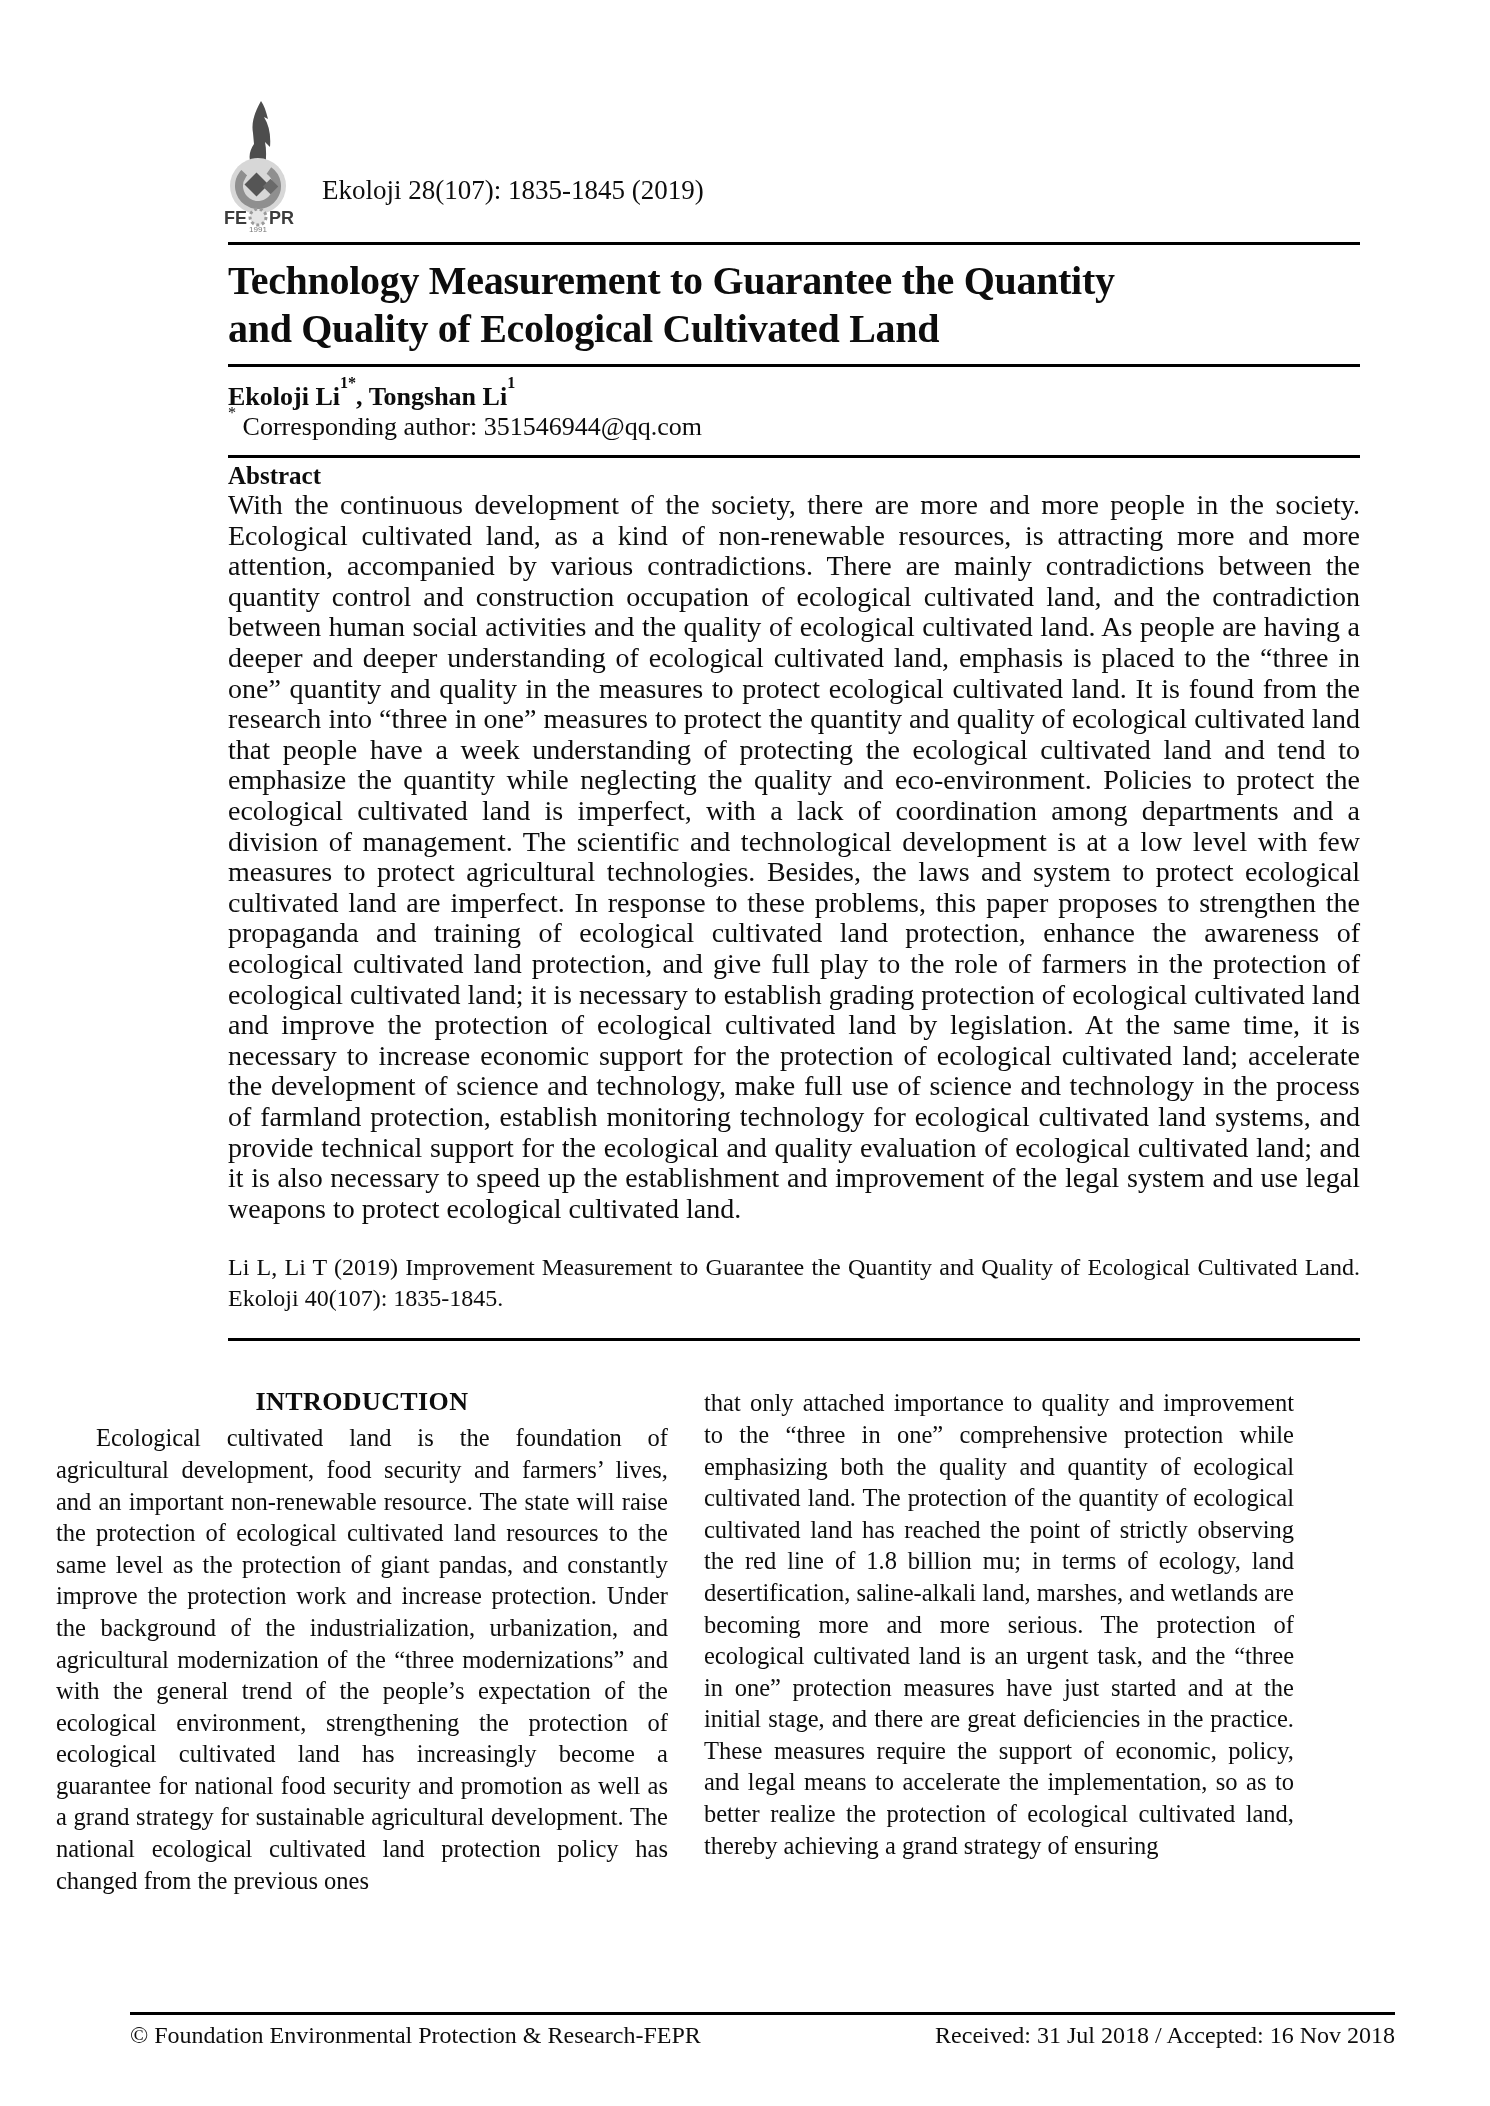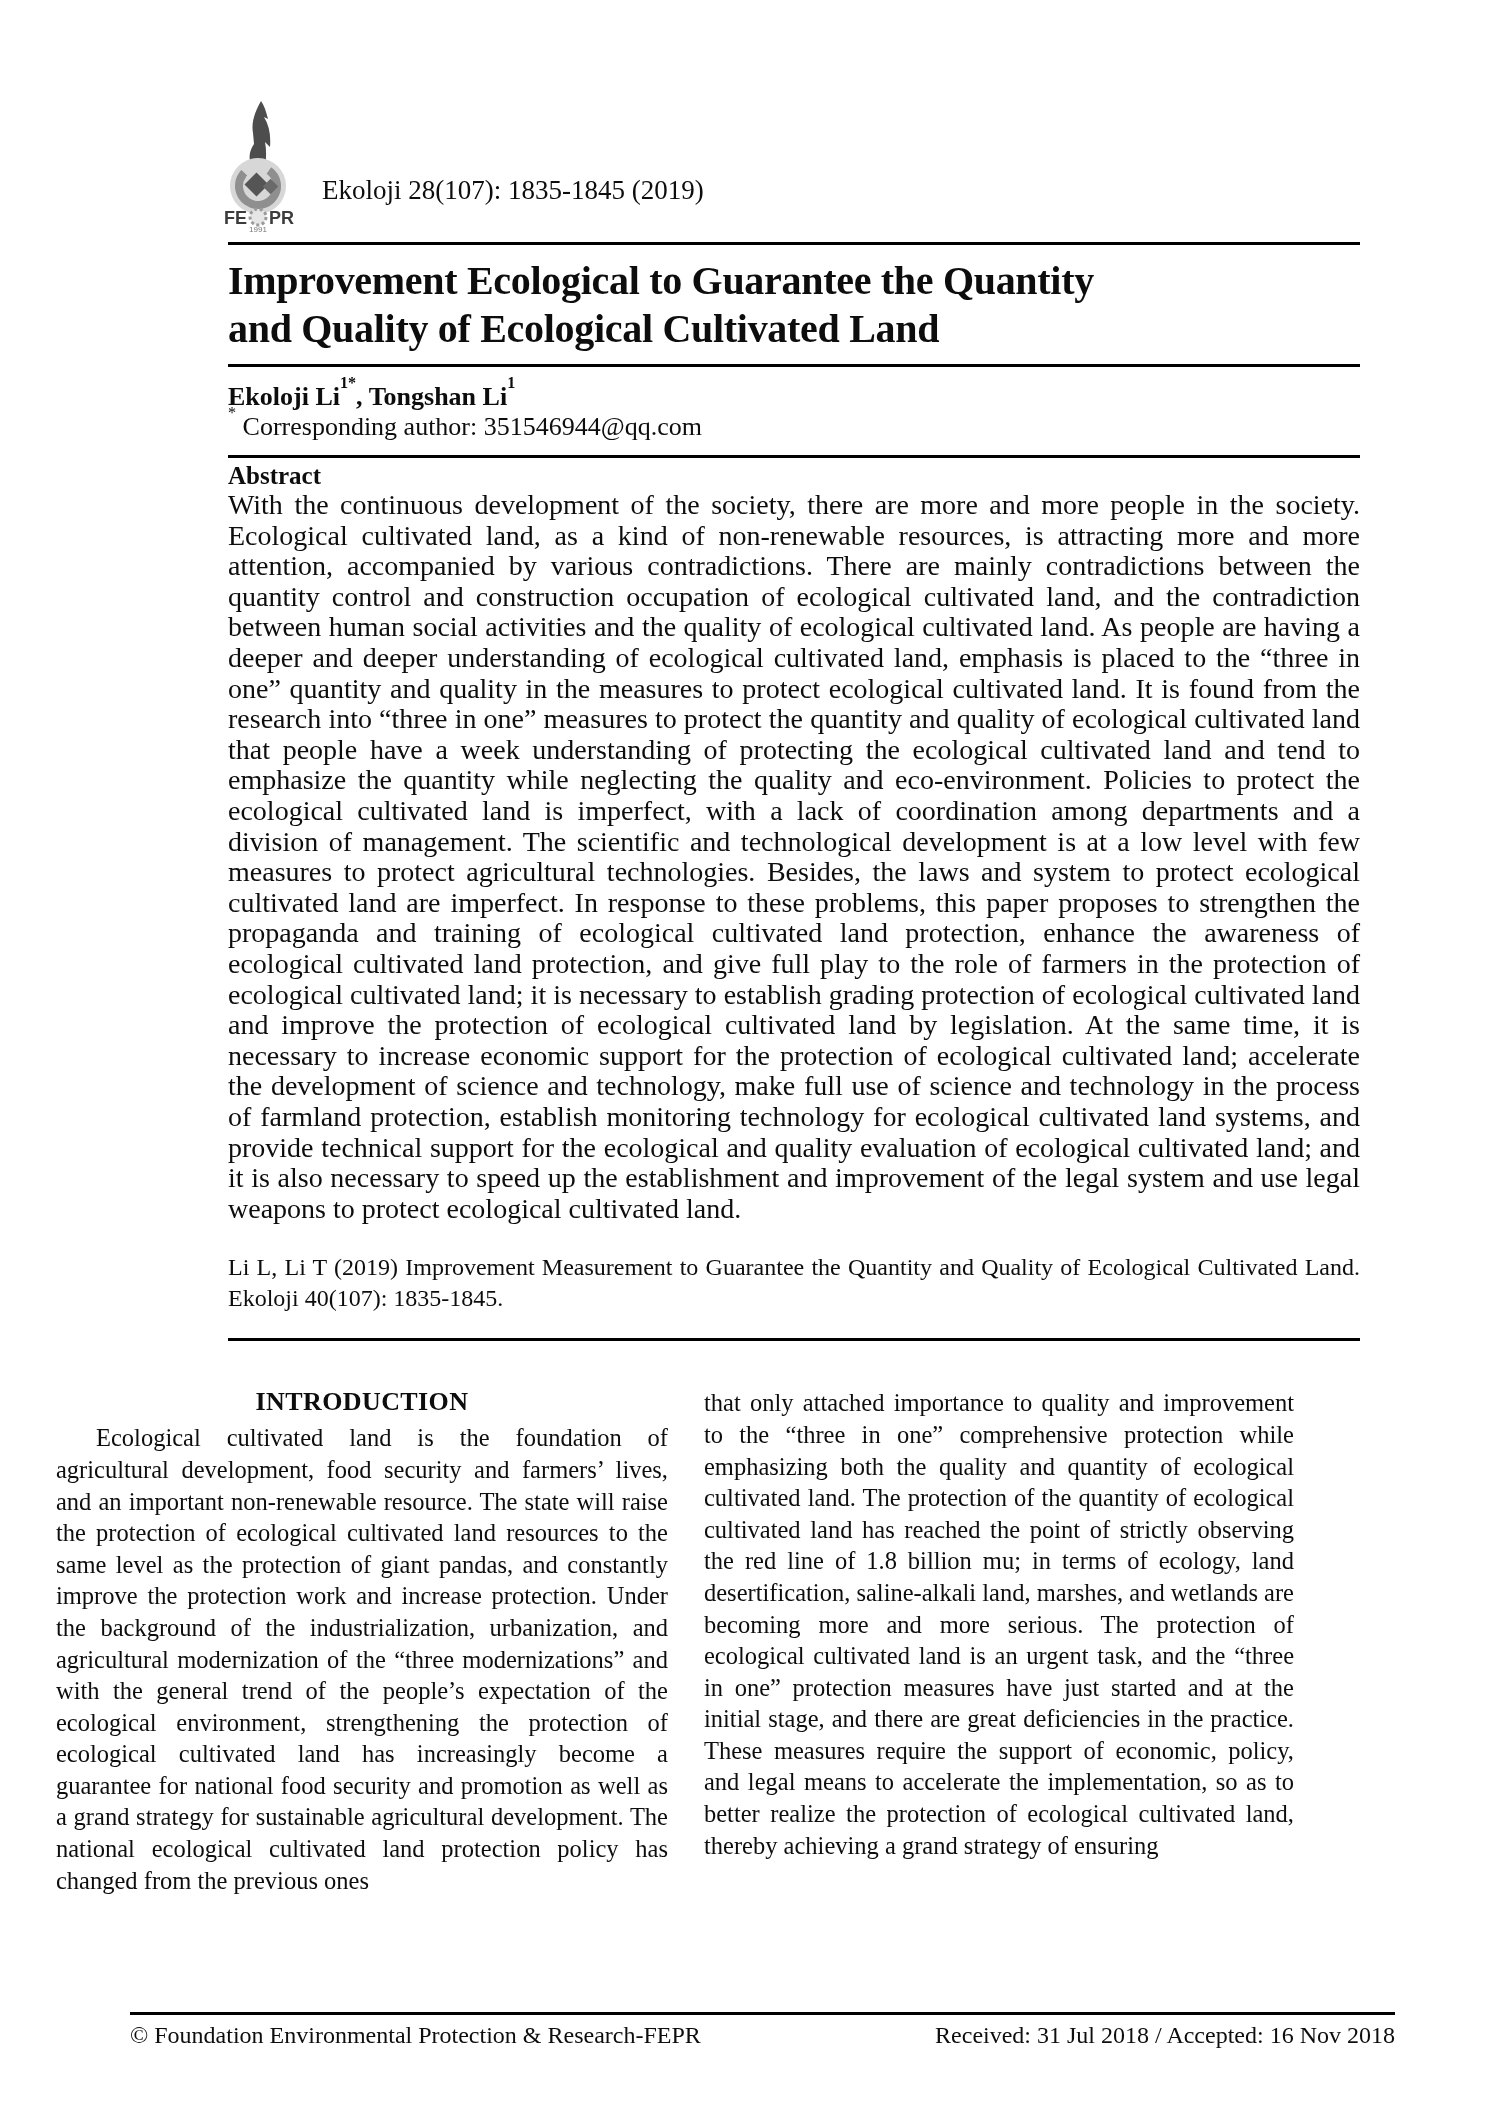--- a/index.html
+++ b/index.html
@@ -57,21 +57,21 @@
         <text x="12" y="124" font-family="Liberation Sans, sans-serif" font-size="18" font-weight="bold" fill="#3c3c3c">FE</text>
         <text x="57" y="124" font-family="Liberation Sans, sans-serif" font-size="18" font-weight="bold" fill="#3c3c3c">PR</text>
         <text x="46" y="131.5" text-anchor="middle" font-family="Liberation Sans, sans-serif" font-size="8" fill="#777777">1991</text>
       </svg>
       <div class="journal-line">Ekoloji 28(107): 1835-1845 (2019)</div>
     </div>
 
     <div class="rule rule-header"></div>
 
     <div class="paper-title">
-      <span>Improvement Ecological to Guarantee the Quantity</span><br>
+      <span>Technology Measurement to Guarantee the Quantity</span><br>
       <span>and Quality of Ecological Cultivated Land</span>
     </div>
 
     <div class="rule rule-title"></div>
 
     <div class="authors"><span>Ekoloji Li</span><sup class="s">1*</sup><span>, </span><span>Tongshan Li</span><sup class="s">1</sup></div>
 
 
     <div class="corresponding"><sup class="s">*</sup> <span>Corresponding author: 351546944@qq.com</span></div>
 

